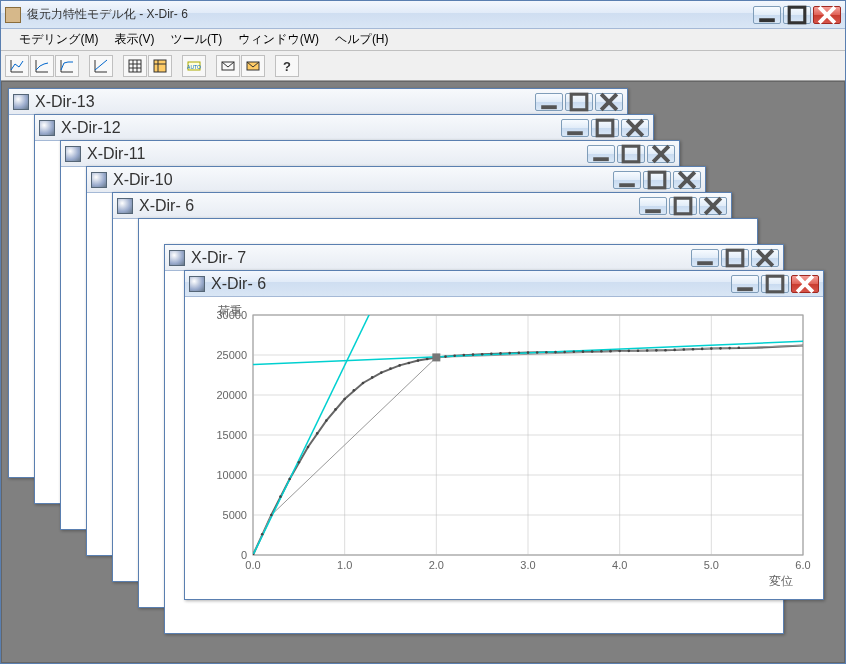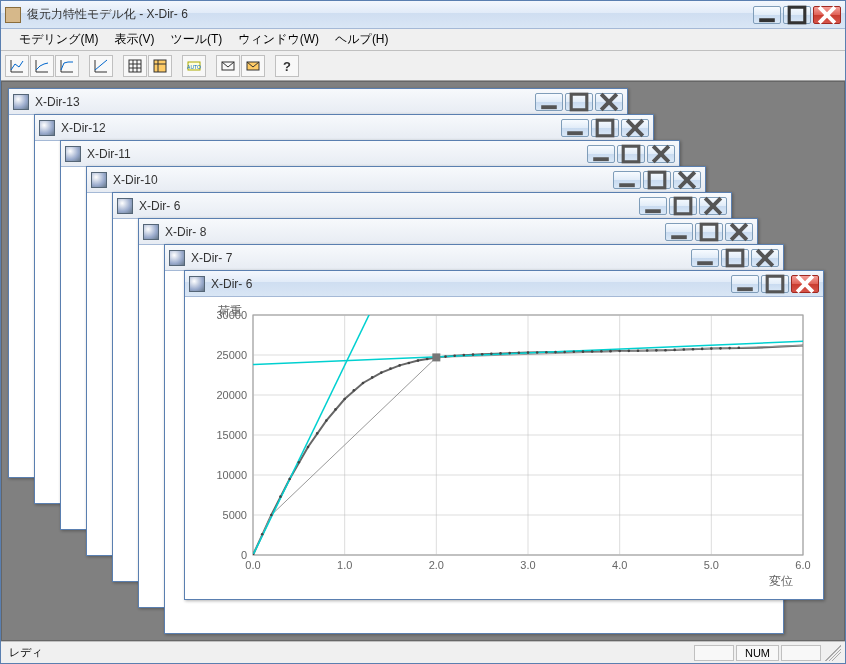--- a/index.html
+++ b/index.html
@@ -103,21 +103,21 @@
     display: flex;
     align-items: center;
     padding: 0 4px;
   }
   .child-titlebar .app-icon {
     width: 16px; height: 16px;
     background: radial-gradient(circle at 30% 30%, #fff 0%, #9ac 60%, #678 100%);
     border: 1px solid #567;
     margin-right: 6px;
   }
-  .child-titlebar .title { flex: 1; color: #333; font-size: 12px; }
+  .child-titlebar .title { flex: 1; color: #333; font-size: 16px; }
   .inactive .child-titlebar {
     background: linear-gradient(to bottom, #f7f9fc, #e7ecf3);
   }
   .child-body {
     background: #fff;
     width: 100%;
     height: calc(100% - 26px);
     padding: 8px;
   }
 
@@ -391,42 +391,20 @@
               <svg viewBox="0 0 10 10">
                 <line x1="2" y1="2" x2="8" y2="8" stroke="#555" stroke-width="1.5"></line>
                 <line x1="8" y1="2" x2="2" y2="8" stroke="#555" stroke-width="1.5"></line>
               </svg>
             </div>
           </div>
         </div>
         <div class="child-body"></div>
       </div>
       <div class="child-window inactive" style="left: 136px; top: 136px; width: 620px; height: 390px;">
-        <div class="child-titlebar">
-          <div class="app-icon"></div>
-          <div class="title">X-Dir- 8</div>
-          <div class="win-btns">
-            <div class="win-btn">
-              <svg viewBox="0 0 10 10">
-                <line x1="2" y1="7" x2="8" y2="7" stroke="#555" stroke-width="1.5"></line>
-              </svg>
-            </div>
-            <div class="win-btn">
-              <svg viewBox="0 0 10 10">
-                <rect x="2" y="2" width="6" height="6" fill="none" stroke="#555" stroke-width="1.2"></rect>
-              </svg>
-            </div>
-            <div class="win-btn">
-              <svg viewBox="0 0 10 10">
-                <line x1="2" y1="2" x2="8" y2="8" stroke="#555" stroke-width="1.5"></line>
-                <line x1="8" y1="2" x2="2" y2="8" stroke="#555" stroke-width="1.5"></line>
-              </svg>
-            </div>
-          </div>
-        </div>
         <div class="child-body"></div>
       </div>
       <div class="child-window inactive" style="left: 162px; top: 162px; width: 620px; height: 390px;">
         <div class="child-titlebar">
           <div class="app-icon"></div>
           <div class="title">X-Dir- 7</div>
           <div class="win-btns">
             <div class="win-btn">
               <svg viewBox="0 0 10 10">
                 <line x1="2" y1="7" x2="8" y2="7" stroke="#555" stroke-width="1.5"></line>
@@ -565,21 +543,14 @@
                 <circle cx="527.5" cy="43.360000000000014" r="1.3" fill="#444444"></circle>
                 <circle cx="536.6666666666667" cy="43.120000000000005" r="1.3" fill="#444444"></circle>
                 <circle cx="545.8333333333333" cy="42.80000000000001" r="1.3" fill="#444444"></circle>
                 <rect x="239.33333333333331" y="48.400000000000006" width="8" height="8" fill="#777"></rect>
               </g>
             </svg></div>
         </div>
       </div>
     </div>
 
-  <div class="statusbar">
-    <div class="status-left">レディ</div>
-    <div class="status-pane">&nbsp;</div>
-    <div class="status-pane">NUM</div>
-    <div class="status-pane">&nbsp;</div>
-    <div class="grip"></div>
-  </div>
 
 </div>
 
 </body></html>

